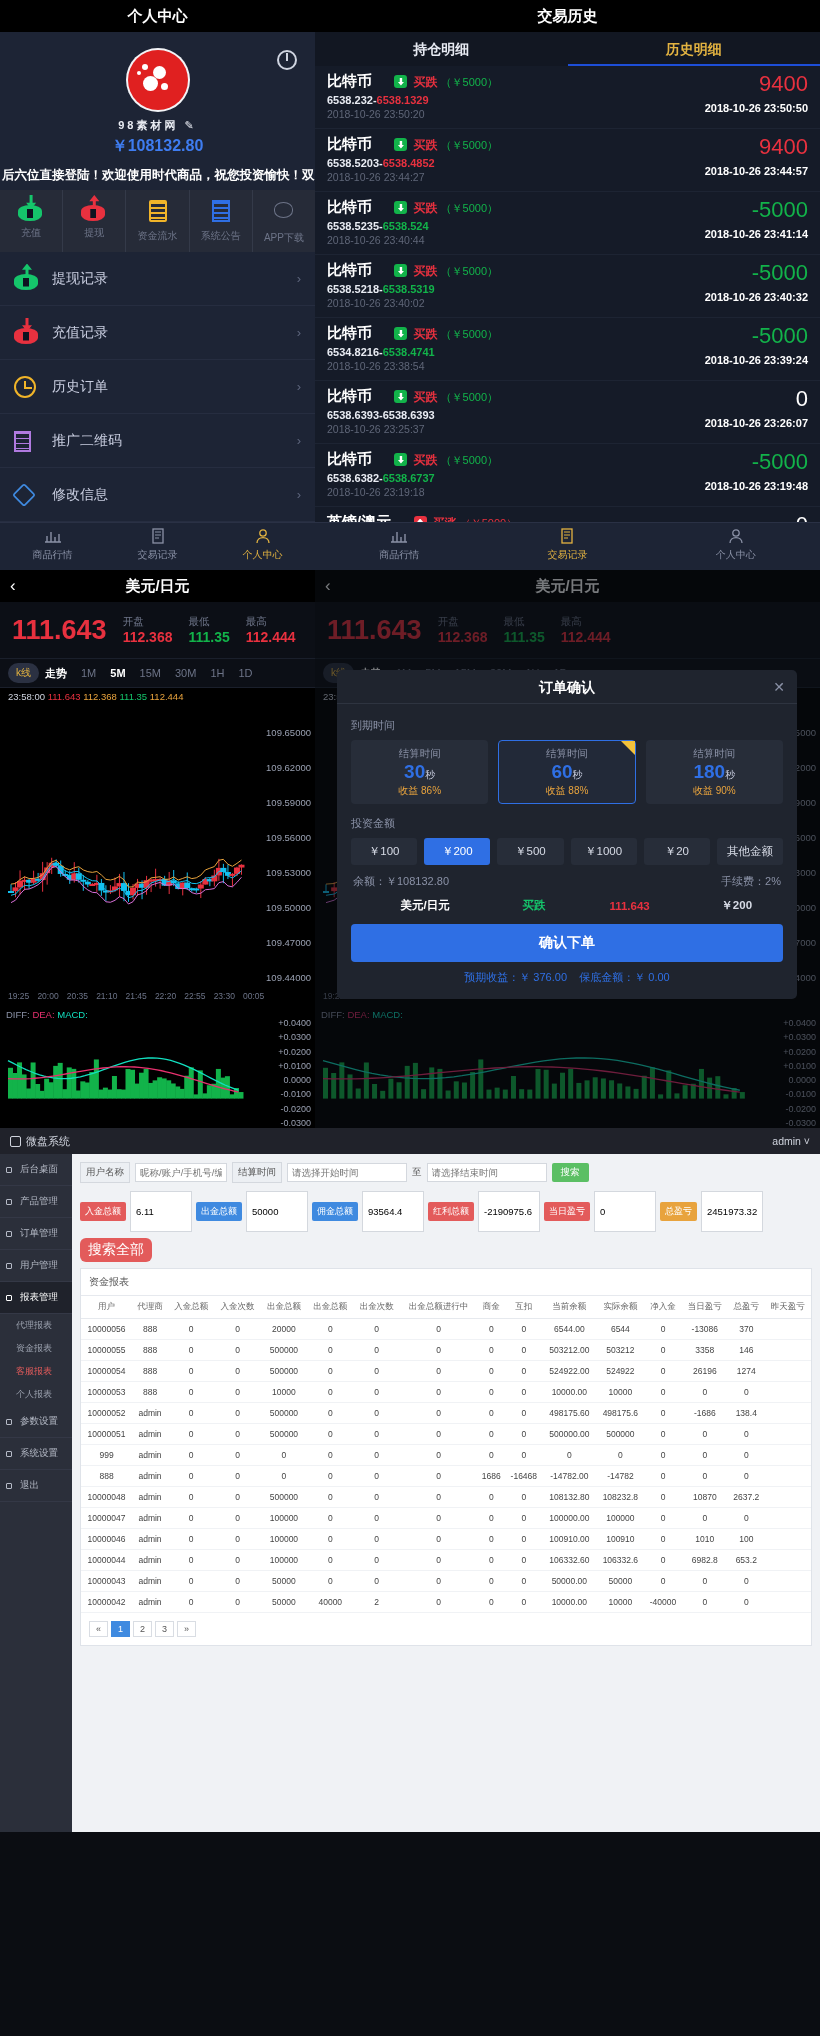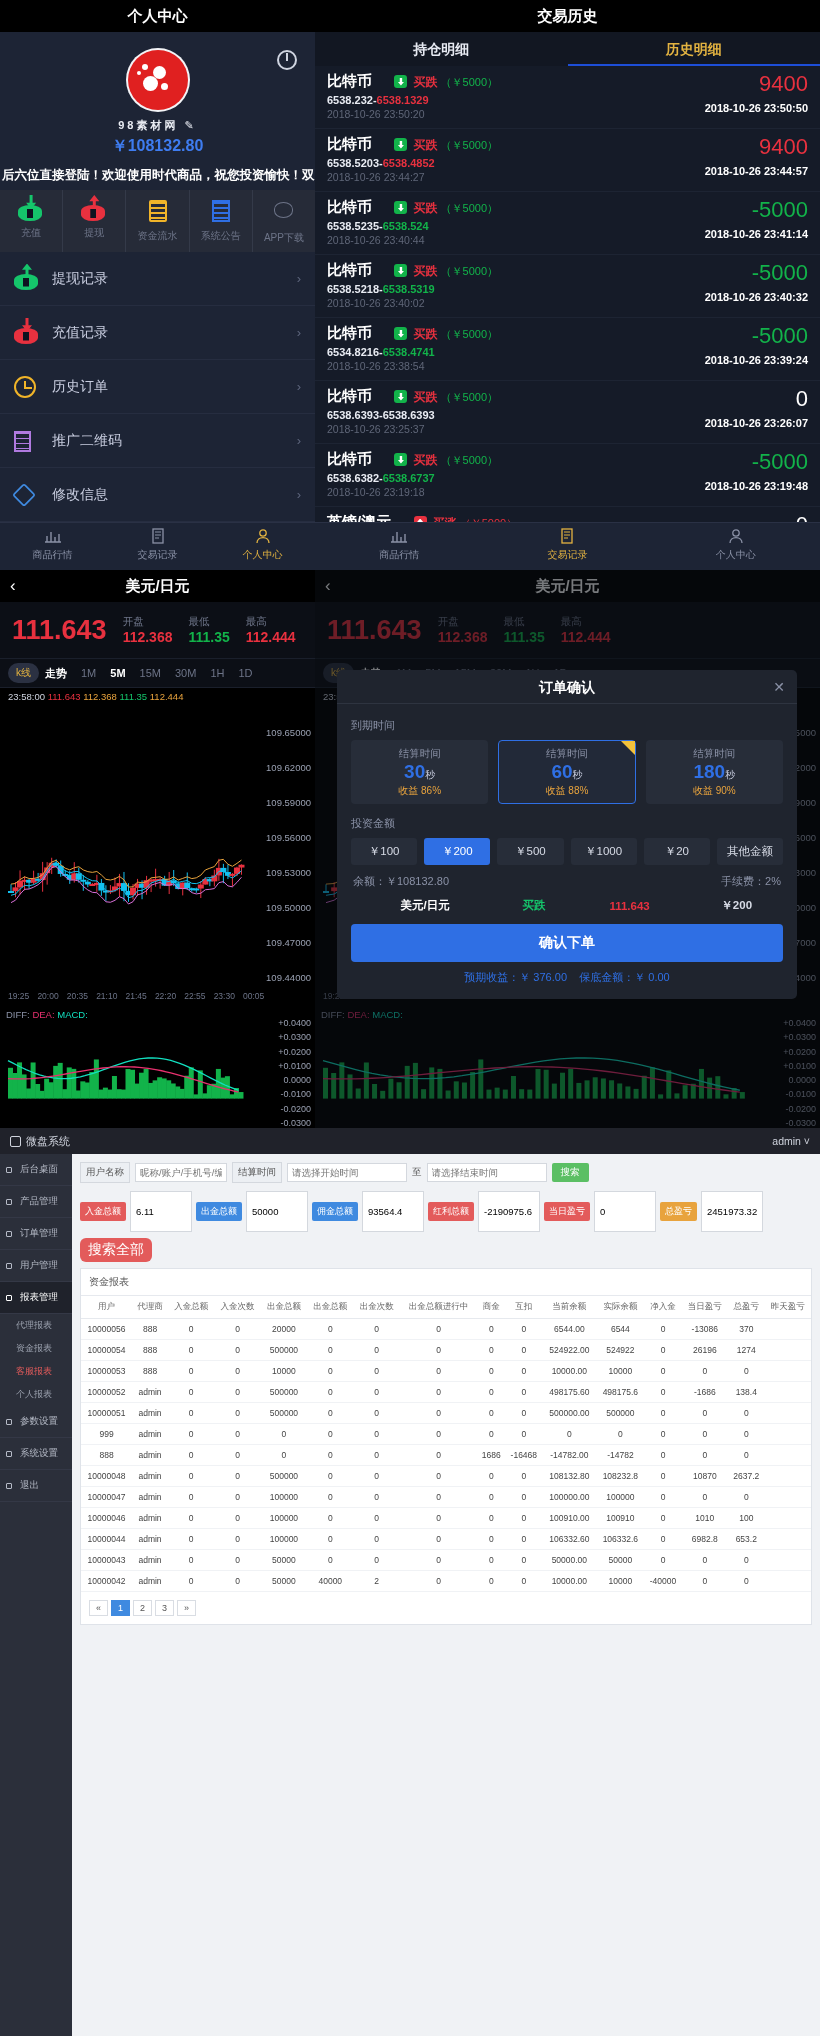--- a/index.html
+++ b/index.html
@@ -9,21 +9,21 @@
     overflow:hidden;
   }
   .page { position:relative; width:820px; height:2036px; }
 
   
   .q { position:absolute; overflow:hidden; }
   .q1 { left:0;   top:0;    width:315px; height:570px; background:#1d2435; }
   .q2 { left:315px;top:0;   width:505px; height:570px; background:#121722; }
   .q3 { left:0;   top:570px;width:315px; height:1118px; background:#000; }
   .q4 { left:315px;top:570px;width:505px;height:1118px; background:#000; }
-  .q5 { left:0;   top:1128px;width:820px;height:908px; background:#f0f2f5; }
+  .q5 { left:0;   top:1128px;width:820px;height:704px; background:#f0f2f5; }
 
   
   .titlebar {
     height:32px; background:#000; color:#fff; font-weight:bold;
     font-size:15px; display:flex; align-items:center; justify-content:center;
     position:relative;
   }
   .titlebar .back { position:absolute; left:10px; font-size:17px; font-weight:normal;}
 
   
@@ -1146,20 +1146,38 @@
                   <td>0</td>
                   <td>0</td>
                   <td>6544.00</td>
                   <td>6544</td>
                   <td>0</td>
                   <td>-13086</td>
                   <td>370</td>
                   <td></td>
                 </tr>
                 <tr>
+                  <td>10000055</td>
+                  <td>888</td>
+                  <td>0</td>
+                  <td>0</td>
+                  <td>500000</td>
+                  <td>0</td>
+                  <td>0</td>
+                  <td>0</td>
+                  <td>0</td>
+                  <td>0</td>
+                  <td>503212.00</td>
+                  <td>503212</td>
+                  <td>0</td>
+                  <td>3358</td>
+                  <td>146</td>
+                  <td></td>
+                </tr>
+                <tr>
                   <td>10000054</td>
                   <td>888</td>
                   <td>0</td>
                   <td>0</td>
                   <td>500000</td>
                   <td>0</td>
                   <td>0</td>
                   <td>0</td>
                   <td>0</td>
                   <td>0</td>

